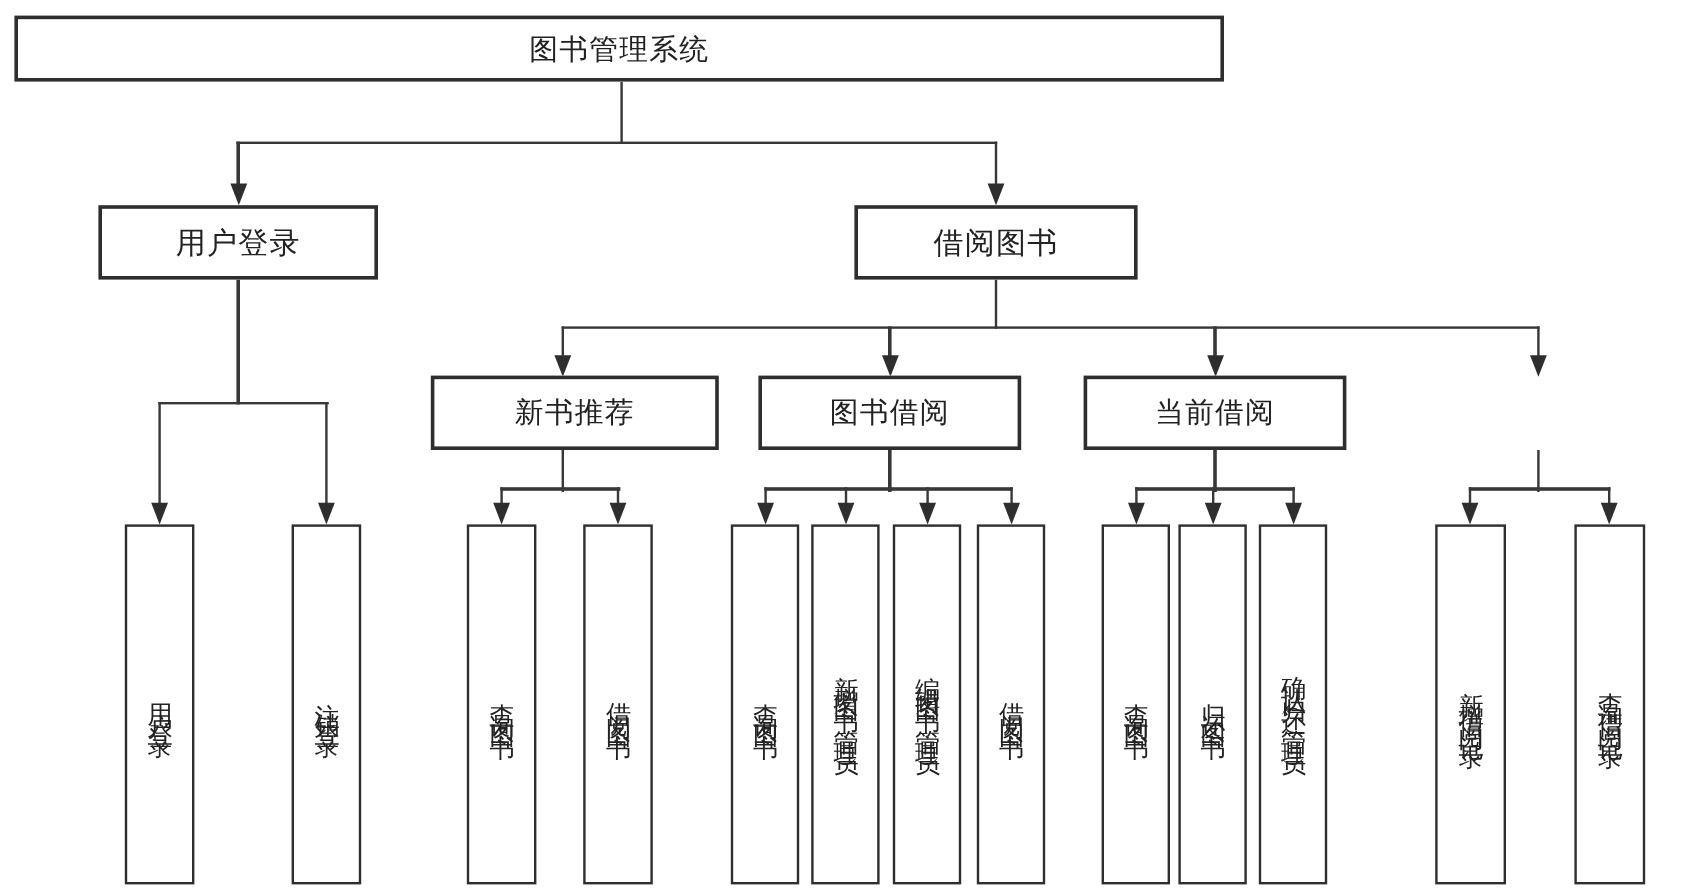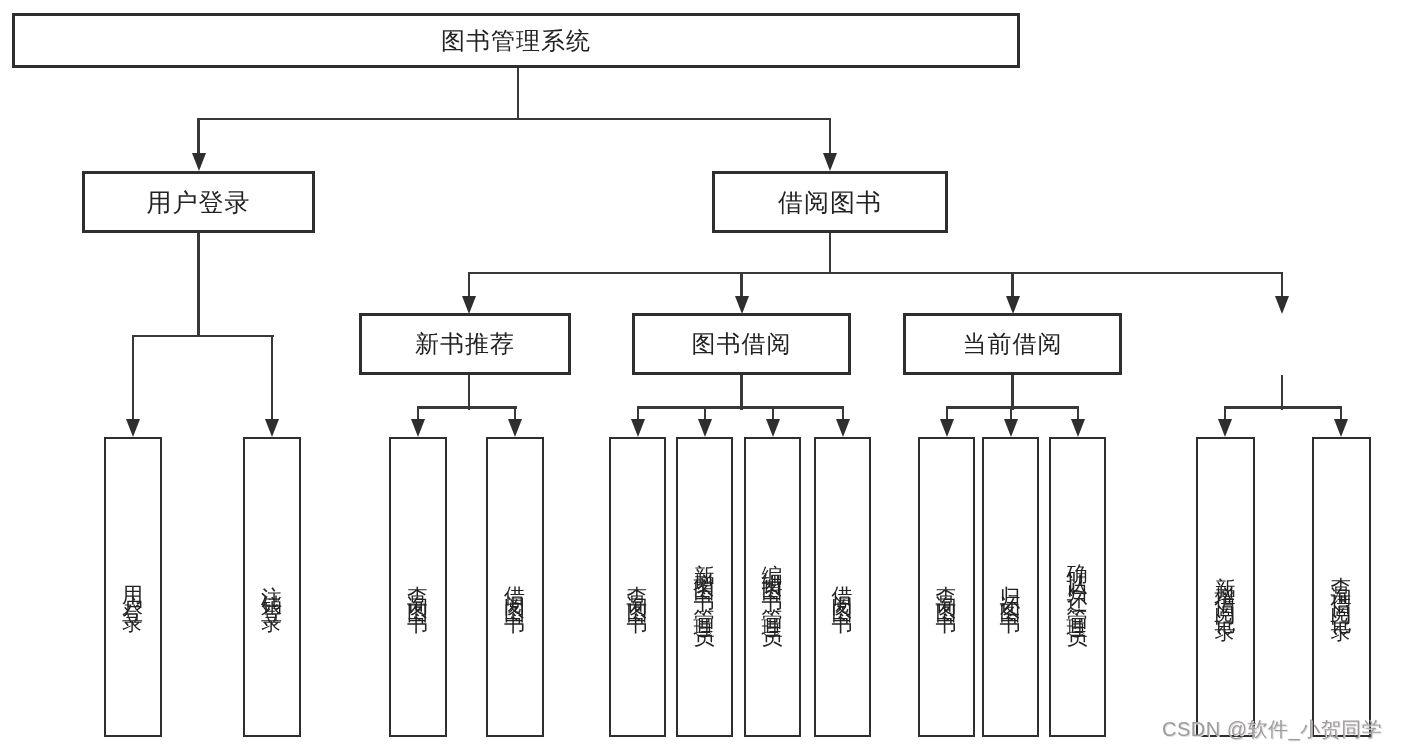--- a/index.html
+++ b/index.html
@@ -119,21 +119,21 @@
   <div class="vline" style="left:1223.7px; top:406.2px; height:14px;"></div>
   <div class="arw" style="left:1218px; top:419px;"></div>
   <div class="vline" style="left:1339.7px; top:406.2px; height:14px;"></div>
   <div class="arw" style="left:1334px; top:419px;"></div>
 
   <div class="box title-box" style="left:12px; top:13px; width:1008px; height:55px;">图书管理系统</div>
 
   <div class="box lvl2-box" style="left:82px; top:171px; width:233px; height:62px;">用户登录</div>
   <div class="box lvl2-box" style="left:712px; top:171px; width:236px; height:62px;">借阅图书</div>
 
-  <div class="box lvl3-box" style="left:359px; top:313px; width:212px; height:62px;">新书推荐</div>
+  <div class="box lvl3-box" style="left:359px; top:313px; width:240px; height:62px;">新书推荐</div>
   <div class="box lvl3-box" style="left:632px; top:313px; width:219px; height:62px;">图书借阅</div>
   <div class="box lvl3-box" style="left:903px; top:313px; width:219px; height:62px;">当前借阅</div>
 
   <div class="box leaf-box" style="left:104px; top:437px; width:58px; height:300px;">
     <span class="vtext">用户登录</span>
   </div>
   <div class="box leaf-box" style="left:243px; top:437px; width:58px; height:300px;">
     <span class="vtext">注销登录</span>
   </div>
 
@@ -167,15 +167,14 @@
     <span class="vtext">确认归还（管理员）</span>
   </div>
 
   <div class="box leaf-box" style="left:1196px; top:437px; width:59px; height:300px;">
     <span class="vtext">新增借阅记录</span>
   </div>
   <div class="box leaf-box" style="left:1312px; top:437px; width:59px; height:300px;">
     <span class="vtext">查询借阅记录</span>
   </div>
 
-  <div class="watermark">CSDN @软件_小贺同学</div>
 
 </div>
 
 </body></html>

